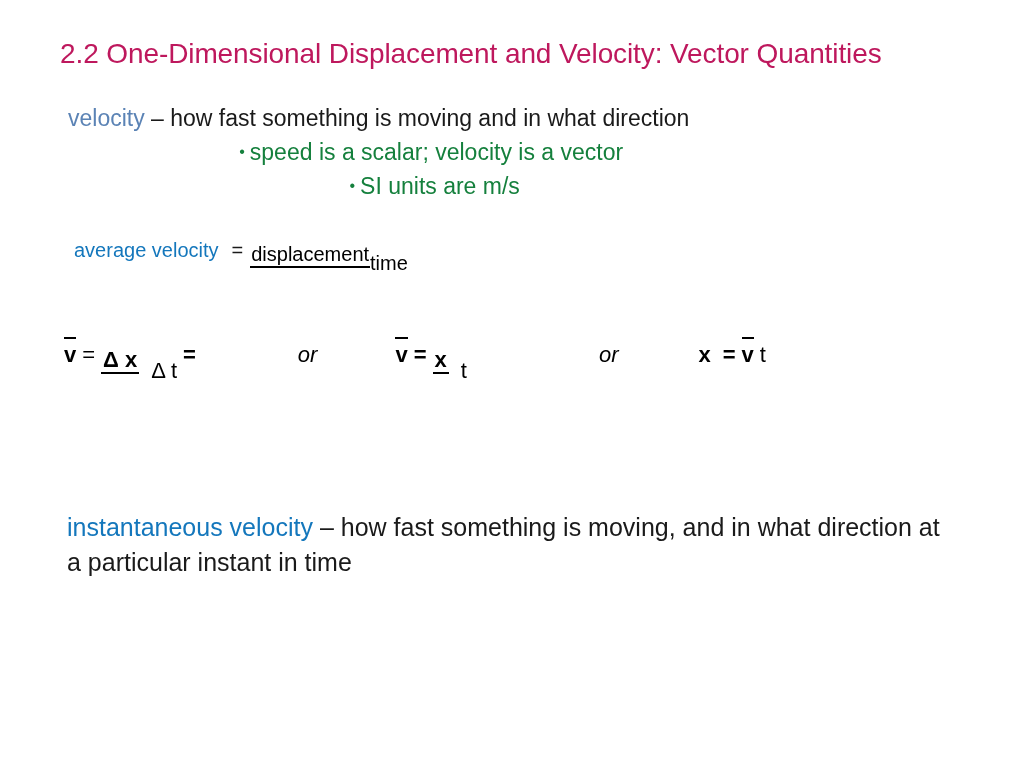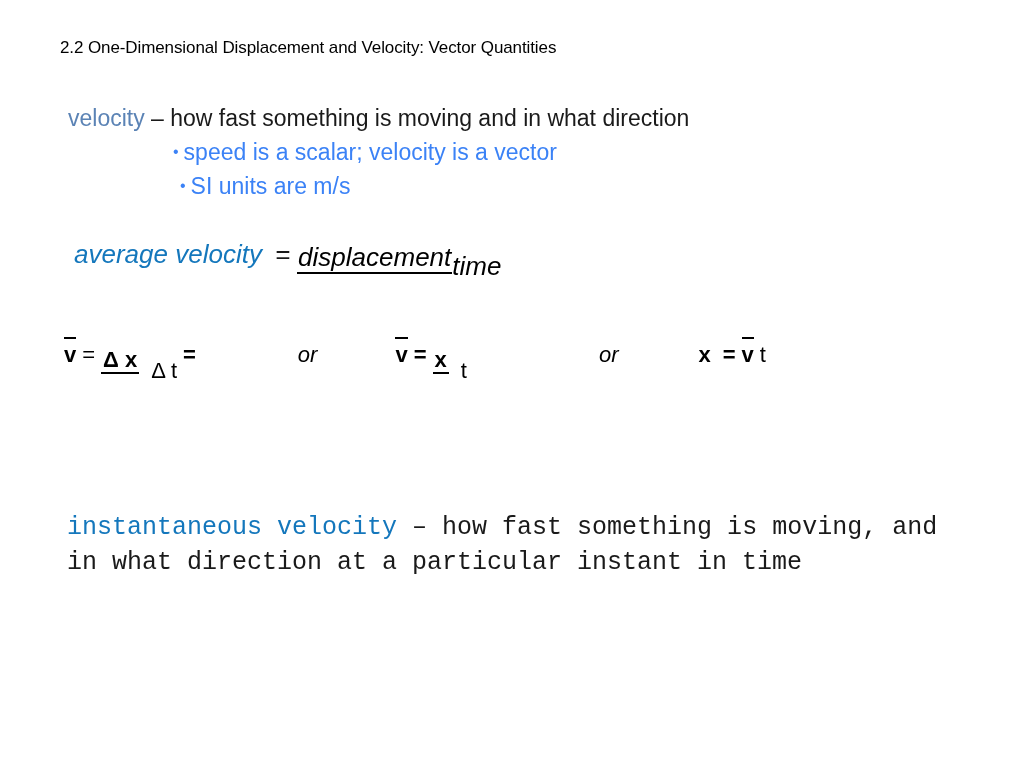--- a/index.html
+++ b/index.html
@@ -20,24 +20,24 @@
     position: relative;
     width: 1024px;
     height: 768px;
   }
 
   
   .slide-title {
     position: absolute;
     left: 60px;
     top: 38px;
-    font-size: 17px;
+    font-size: 28px;
     font-weight: 400;
     letter-spacing: -0.1px;
-    color: #000000;
+    color: #be185d;
     white-space: nowrap;
   }
 
   
   .def-block {
     position: absolute;
     left: 68px;
     top: 101px;
     font-size: 23px;
     line-height: 34px;
@@ -45,40 +45,40 @@
   }
   .term-muted {
     color: #5B83B5;
   }
   .def-dash,
   .def-rest {
     color: #1a1a1a;
   }
   .bullet-line {
     white-space: nowrap;
-    color: #3b82f6;
+    color: #15803d;
+    text-align: center;
   }
   .bullet-line.indent-1 { padding-left: 105px; }
   .bullet-line.indent-2 { padding-left: 112px; }
   .bullet-dot {
     font-size: 16px;
     vertical-align: 3px;
     padding-right: 5px;
   }
 
   
   .avg-row {
     position: absolute;
     left: 74px;
     top: 239px;
     display: flex;
     align-items: flex-start;
-    font-size: 26px;
-    white-space: nowrap;
-    font-style: italic;
+    font-size: 20px;
+    white-space: nowrap;
   }
   .term-blue {
     color: #1477BC;
   }
   .avg-eq {
     padding: 0 7px 0 13px;
     color: #1a1a1a;
   }
   .frac {
     display: inline-flex;
@@ -155,21 +155,21 @@
     padding-left: 6px;
     padding-top: 2px;
   }
 
   
   .inst-block {
     position: absolute;
     left: 67px;
     top: 510px;
     width: 890px;
-    font-family: Liberation Mono, monospace;
+    font-family: Liberation Sans, sans-serif;
     font-size: 25px;
     line-height: 35px;
     color: #1a1a1a;
   }
   .inst-term {
     color: #1477BC;
   }
 </style>
 </head>
 <body>

